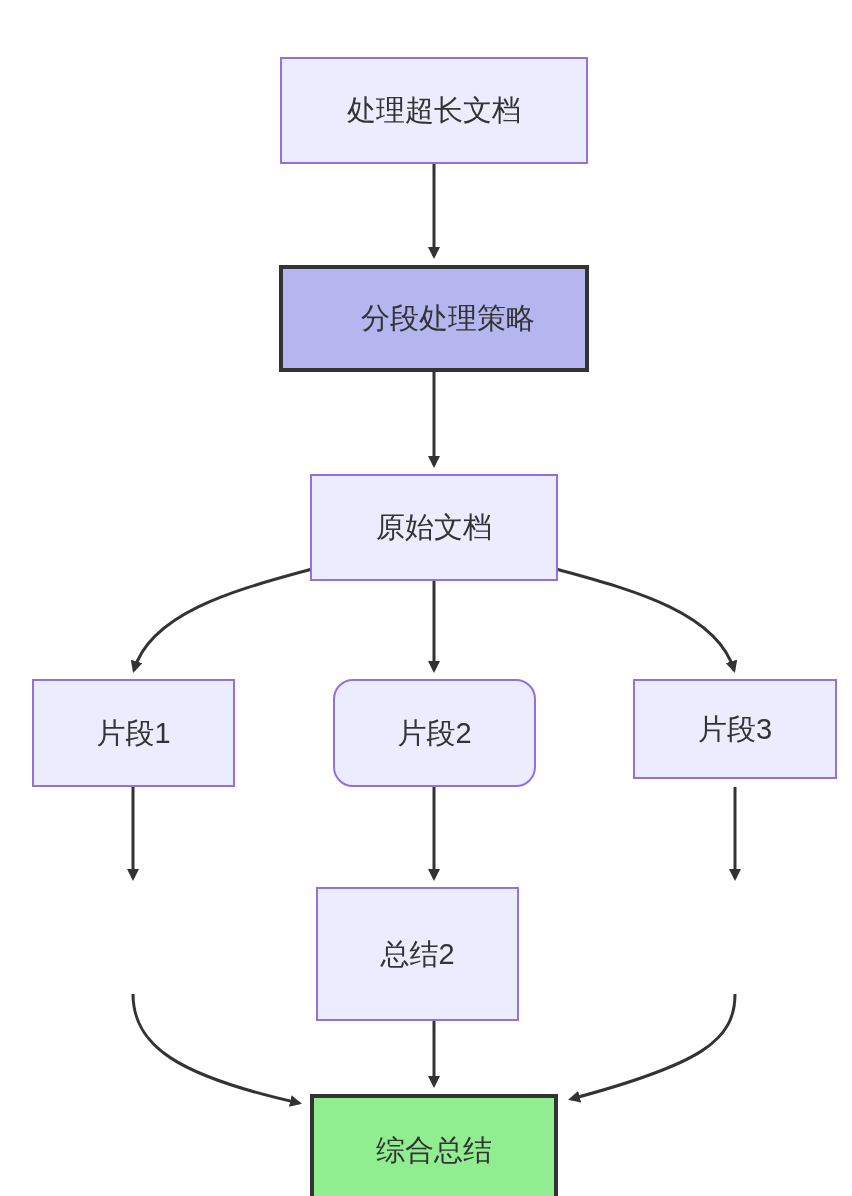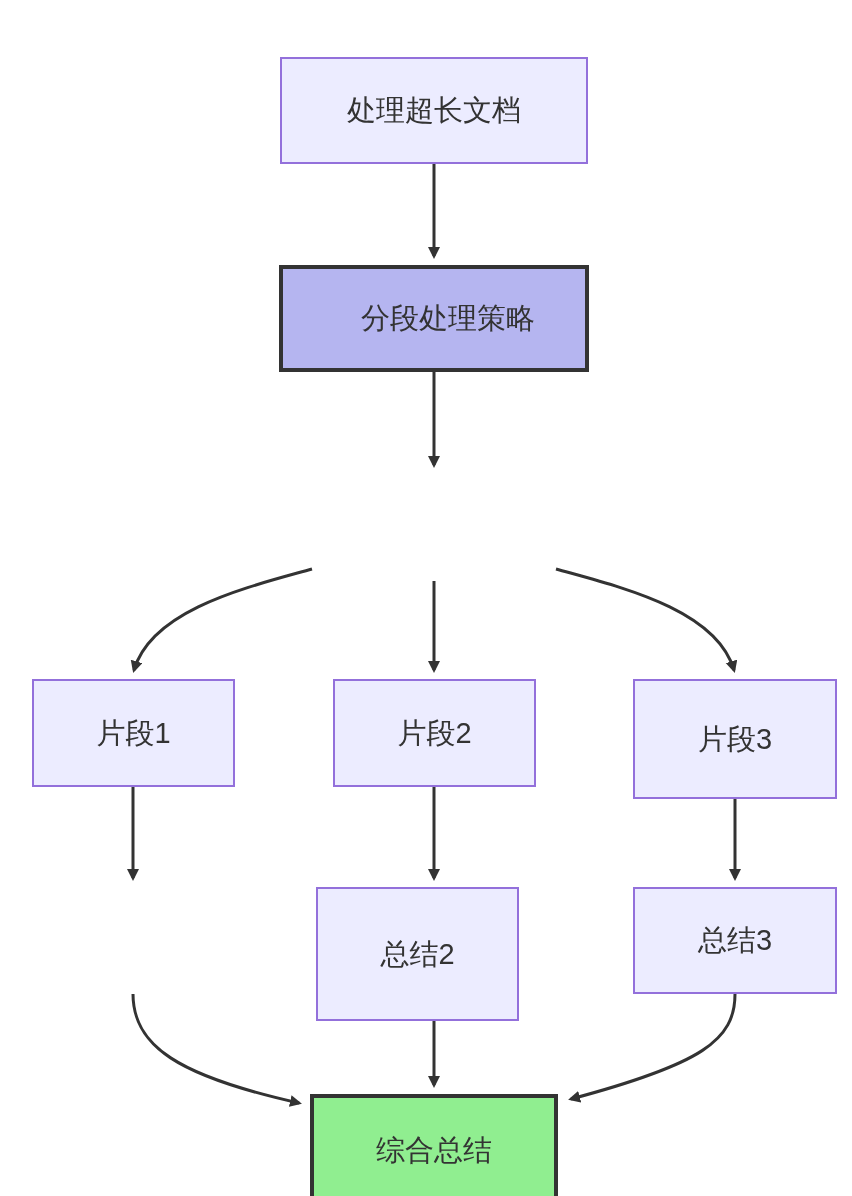--- a/index.html
+++ b/index.html
@@ -52,22 +52,22 @@
   }
   .node.success {
     background: var(--success-fill, #90EE90);
     border: 4px solid var(--strong-border, #333333);
   }
   
   .n-a  { left: 280px; top: 33px;   width: 308px; height: 107px; }
   .n-b  { left: 279px; top: 241px;  width: 310px; height: 107px; }
   .n-c  { left: 310px; top: 450px;  width: 248px; height: 107px; }
   .n-d1 { left: 32px;  top: 655px;  width: 203px; height: 108px; }
-  .n-d2 { left: 333px; top: 655px;  width: 203px; height: 108px; }
-  .n-d3 { left: 633px; top: 655px;  width: 204px; height: 120px; }
+  .n-d2 { left: 333px; top: 655px;  width: 203px; height: 108px; border-radius: 20px; }
+  .n-d3 { left: 633px; top: 655px;  width: 204px; height: 100px; }
   .n-s1 { left: 32px;  top: 863px;  width: 203px; height: 107px; }
   .n-s2 { left: 316px; top: 863px;  width: 203px; height: 134px; }
   .n-s3 { left: 633px; top: 863px;  width: 204px; height: 107px; }
   .n-f  { left: 310px; top: 1070px; width: 248px; height: 113px; }
 </style>
 </head>
 <body>
 
 <div class="canvas">
 
@@ -89,32 +89,32 @@
     <path class="edge" marker-end="url(#arrow)" d="M434,970 L434,1061"></path>
     <path class="edge" marker-end="url(#arrow)" d="M735,970 C735,1016 702,1040 571,1075"></path>
   </svg>
 
   <div class="node n-a">
     <span>处理超长文档</span>
   </div>
   <div class="node emphasis n-b">
     <span>分段处理策略</span>
   </div>
+  <div class="node n-c">
+    <span>原始文档</span>
+  </div>
   <div class="node n-d1">
     <span>片段1</span>
   </div>
   <div class="node n-d2">
     <span>片段2</span>
   </div>
   <div class="node n-d3">
     <span>片段3</span>
   </div>
   <div class="node n-s2">
     <span>总结2</span>
   </div>
-  <div class="node n-s3">
-    <span>总结3</span>
-  </div>
   <div class="node success n-f">
     <span>综合总结</span>
   </div>
 
 </div>
 
 </body></html>

